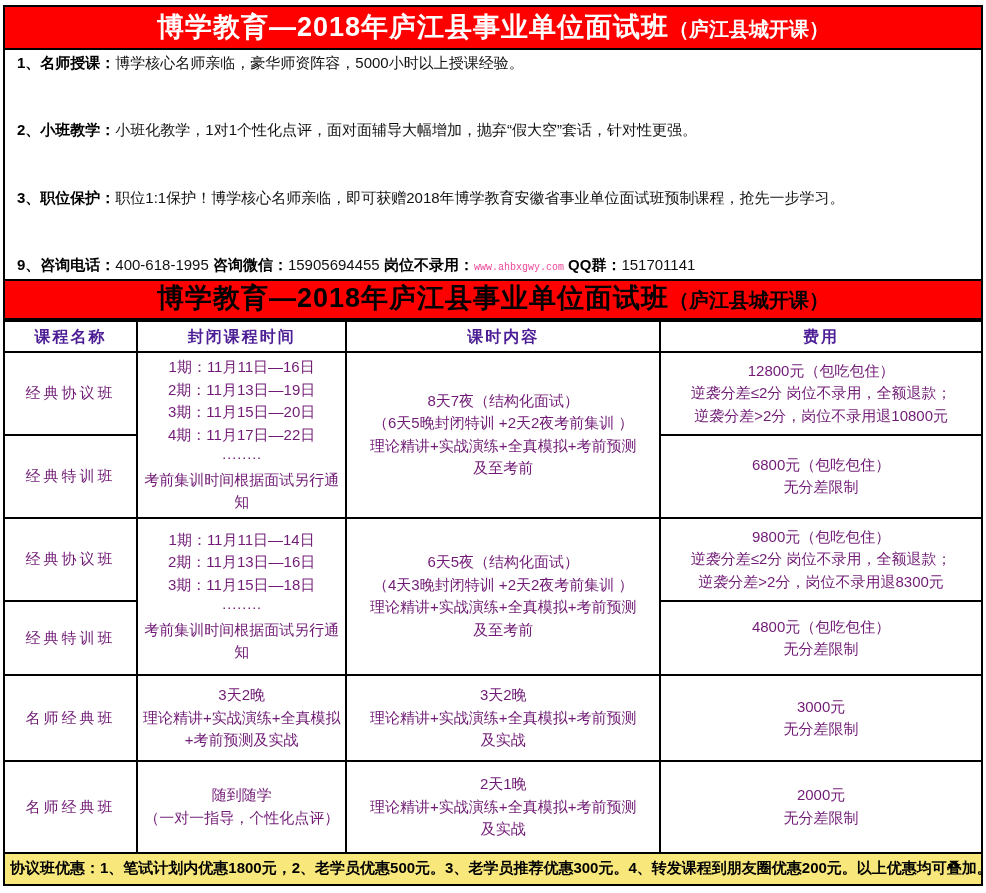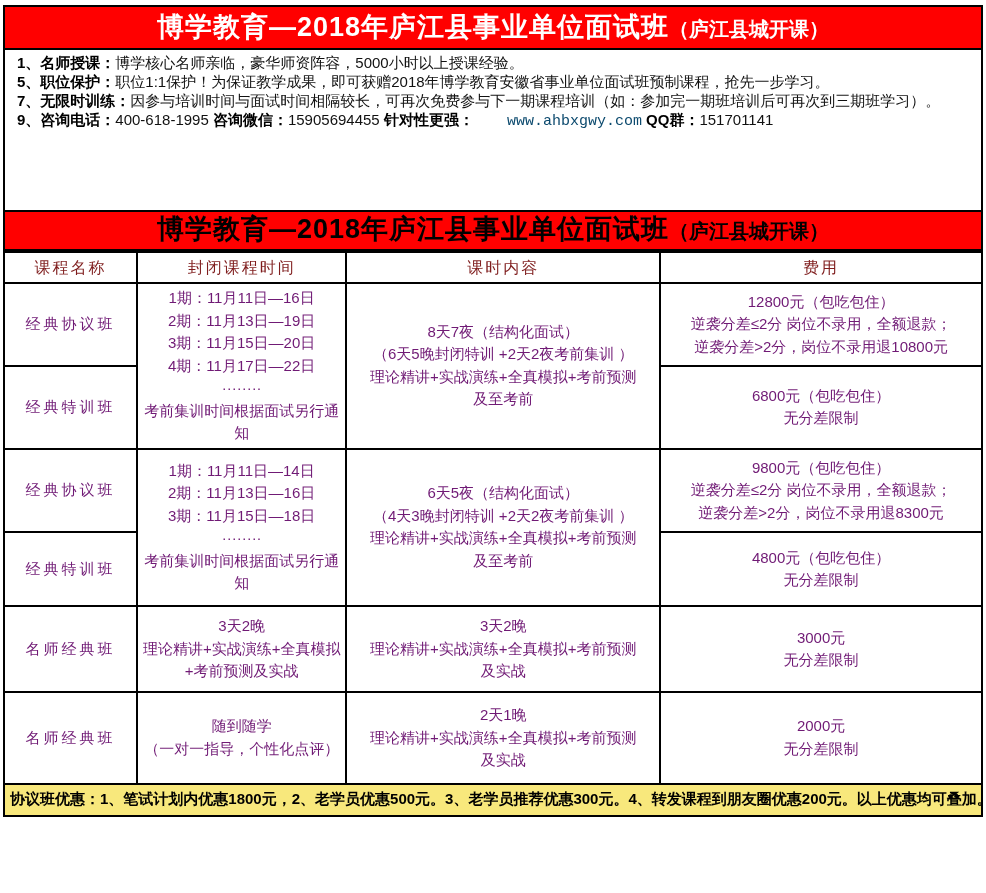--- a/index.html
+++ b/index.html
@@ -27,31 +27,31 @@
   .banner .t  { font-size:27px; font-weight:bold; letter-spacing:1px; }
   .banner .st { font-size:20px; font-weight:bold; }
   .banner-top  { color:#fff; }
   .banner-top .t, .banner-top .st { color:#fff; }
   .banner-mid { color:#000; height:39px; line-height:35px; border-top:none; }
 
   
   .features {
     border:2px solid #000;
     border-top:none;
-    height:162px;
+    height:231px;
     padding:4px 10px 4px 12px;
     display:flex;
     flex-direction:column;
-    justify-content:flex-start;
+    justify-content:space-between;
     background:#fff;
   }
   .feat { font-size:15px; color:#111; white-space:nowrap; overflow:hidden; }
   .feat-label { font-weight:bold; color:#000; }
   .gap { }
-  .url { color:#0c4a6e; font-family:"Liberation Mono","DejaVu Sans Mono",monospace; font-size:15px;margin-left:33px; }
+  .url { color:#ec4899; font-family:"Liberation Mono","DejaVu Sans Mono",monospace; font-size:10px; }
 
   
   table.course {
     width:100%;
     height:534px;
     border-collapse:collapse;
     table-layout:fixed;
     background:#fff;
   }
   table.course th, table.course td {
@@ -59,23 +59,23 @@
     font-size:15px;
     color:#701a75;
     text-align:center;
     vertical-align:middle;
     padding:2px 4px;
     white-space:pre-line;
     line-height:1.5;
   }
   table.course th {
     font-size:16px;
-    font-weight:normal;
+    font-weight:bold;
     letter-spacing:2px;
-    color:#7f1d1d;
+    color:#4c1d95;
     height:31px;
     line-height:1.2;
   }
   .col-name { width:13.6%; }
   .col-time { width:21.4%; }
   .col-content { width:32.1%; }
   .col-fee { width:32.9%; }
   td.name-cell { font-size:16px; letter-spacing:3px; color:#000; }
   td.sched-left {
     text-align:left;
@@ -107,26 +107,26 @@
 <body>
 
 <div class="page">
 
   <div class="banner banner-top">
     <span class="t">博学教育—2018年庐江县事业单位面试班</span><span class="st">（庐江县城开课）</span>
   </div>
 
   <div class="features">
     <div class="feat"><span class="feat-label">1、名师授课：</span><span>博学核心名师亲临，豪华师资阵容，5000小时以上授课经验。</span></div>
-    <div class="feat"><span class="feat-label">5、职位保护：</span><span>职位1:1保护！为保证教学成果，即可获赠2018年博学教育安徽省事业单位面试班预制课程，抢先一步学习。</span></div>
-    <div class="feat"><span class="feat-label">7、无限时训练：</span><span>因参与培训时间与面试时间相隔较长，可再次免费参与下一期课程培训（如：参加完一期班培训后可再次到三期班学习）。</span></div>
+    <div class="feat"><span class="feat-label">2、小班教学：</span><span>小班化教学，1对1个性化点评，面对面辅导大幅增加，抛弃“假大空”套话，针对性更强。</span></div>
+    <div class="feat"><span class="feat-label">3、职位保护：</span><span>职位1:1保护！博学核心名师亲临，即可获赠2018年博学教育安徽省事业单位面试班预制课程，抢先一步学习。</span></div>
     <div class="feat">
       <span class="feat-label">9、咨询电话：</span><span>400-618-1995</span>
       <span class="feat-label gap">咨询微信：</span><span>15905694455</span>
-      <span class="feat-label gap">针对性更强：</span><span class="url">www.ahbxgwy.com</span>
+      <span class="feat-label gap">岗位不录用：</span><span class="url">www.ahbxgwy.com</span>
       <span class="feat-label gap">QQ群：</span><span>151701141</span>
     </div>
   </div>
 
   <div class="banner banner-mid">
     <span class="t">博学教育—2018年庐江县事业单位面试班</span><span class="st">（庐江县城开课）</span>
   </div>
 
   <table class="course">
     <colgroup>

